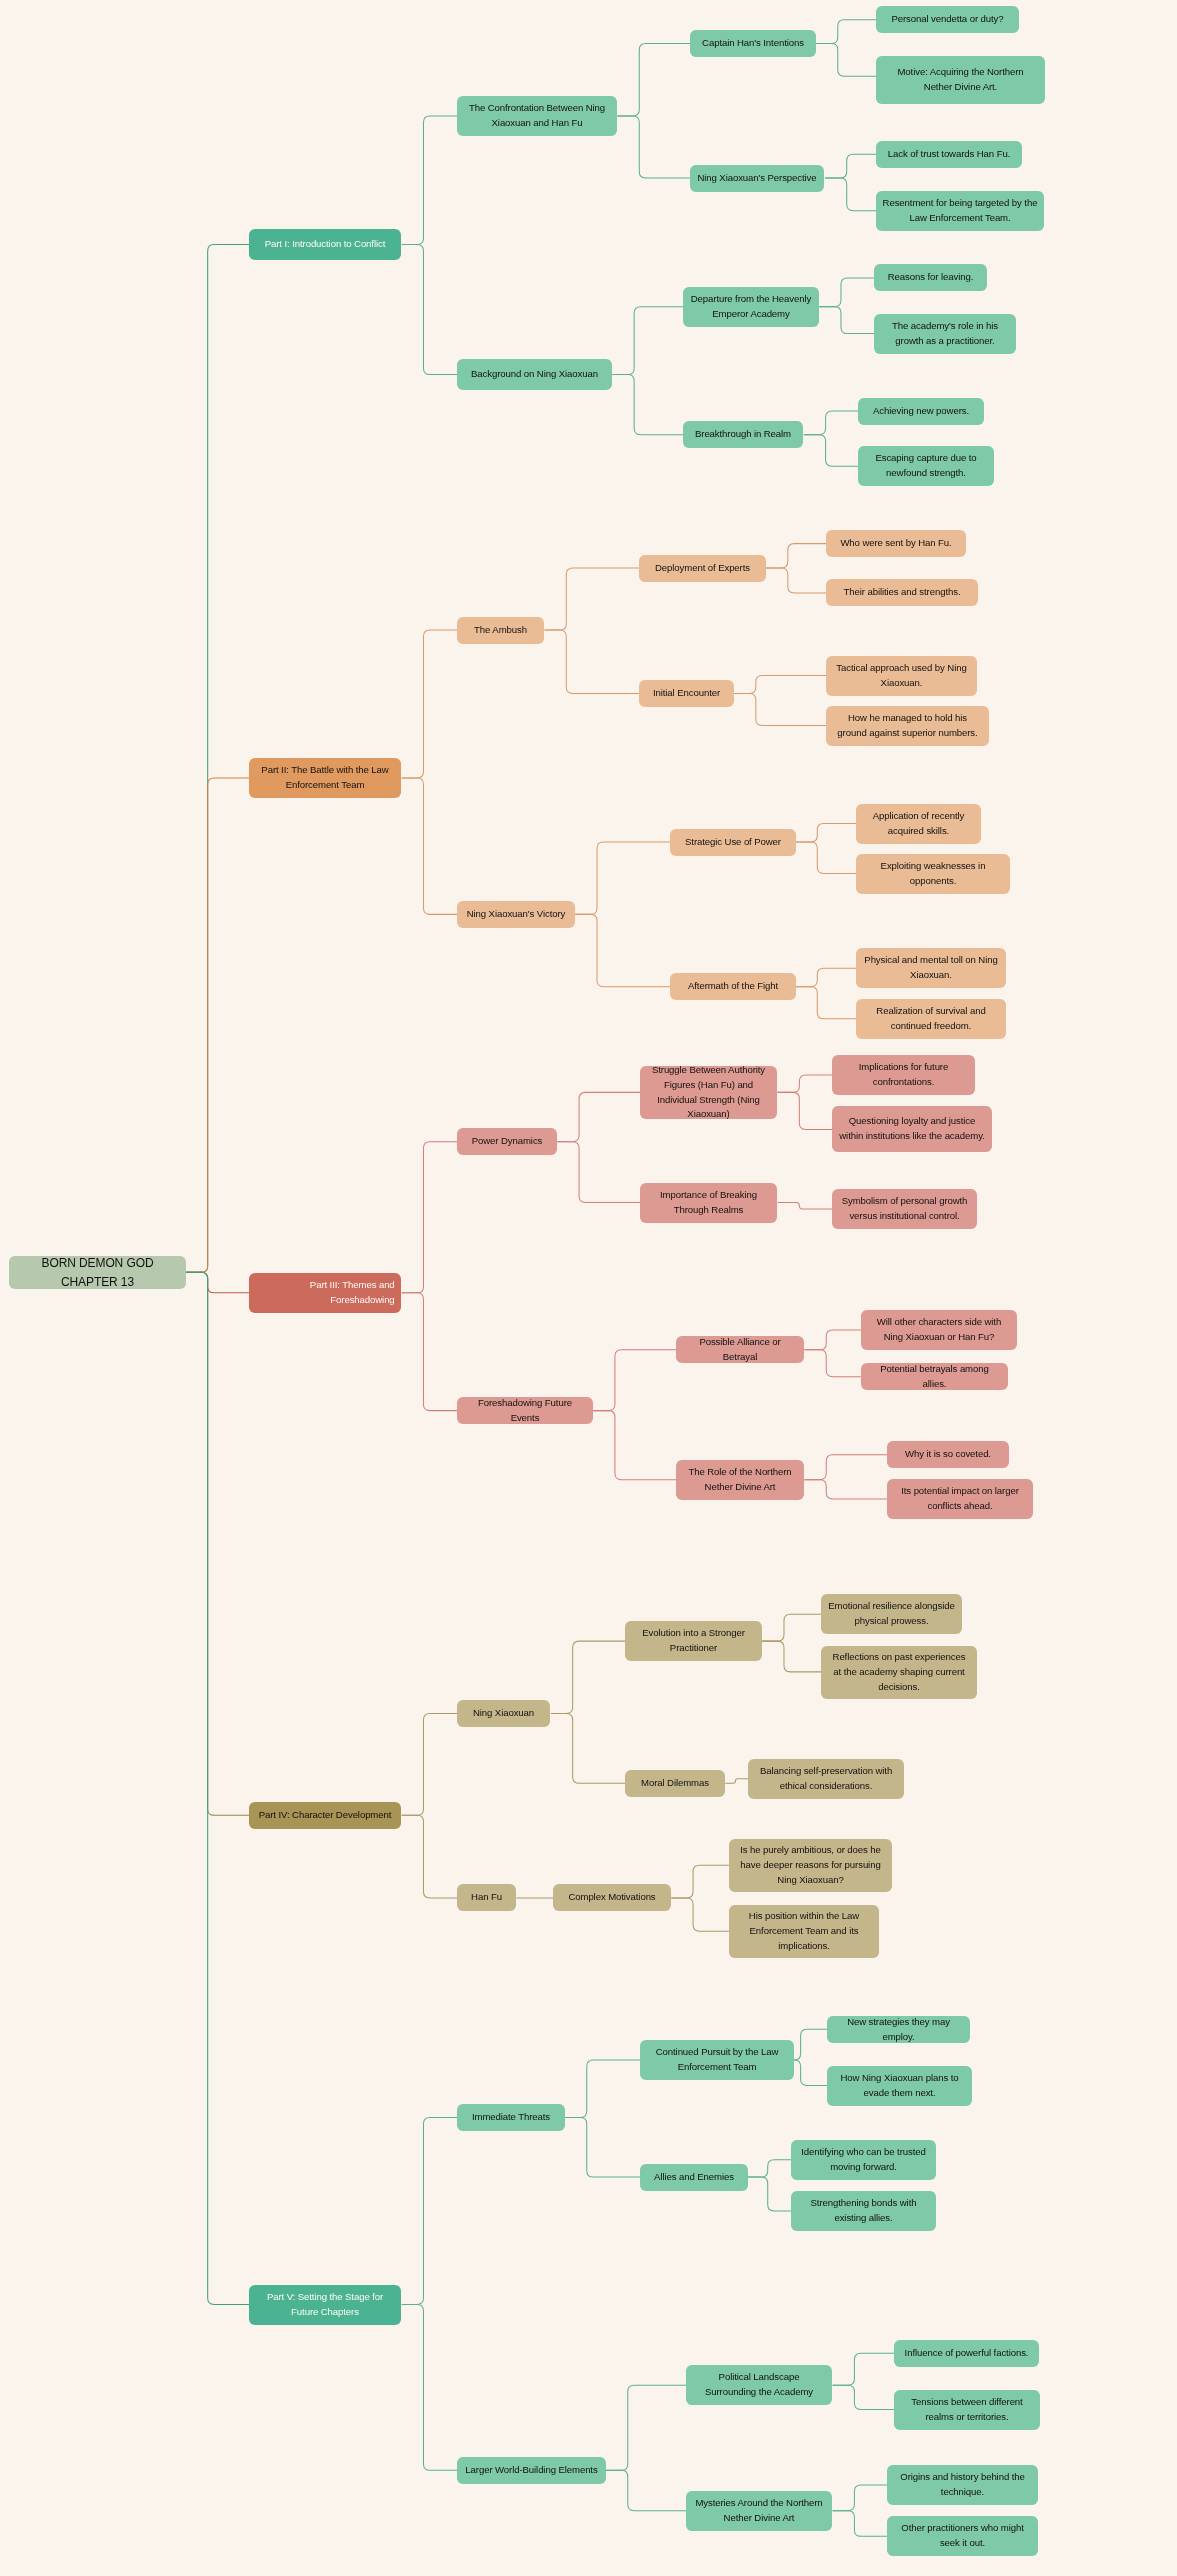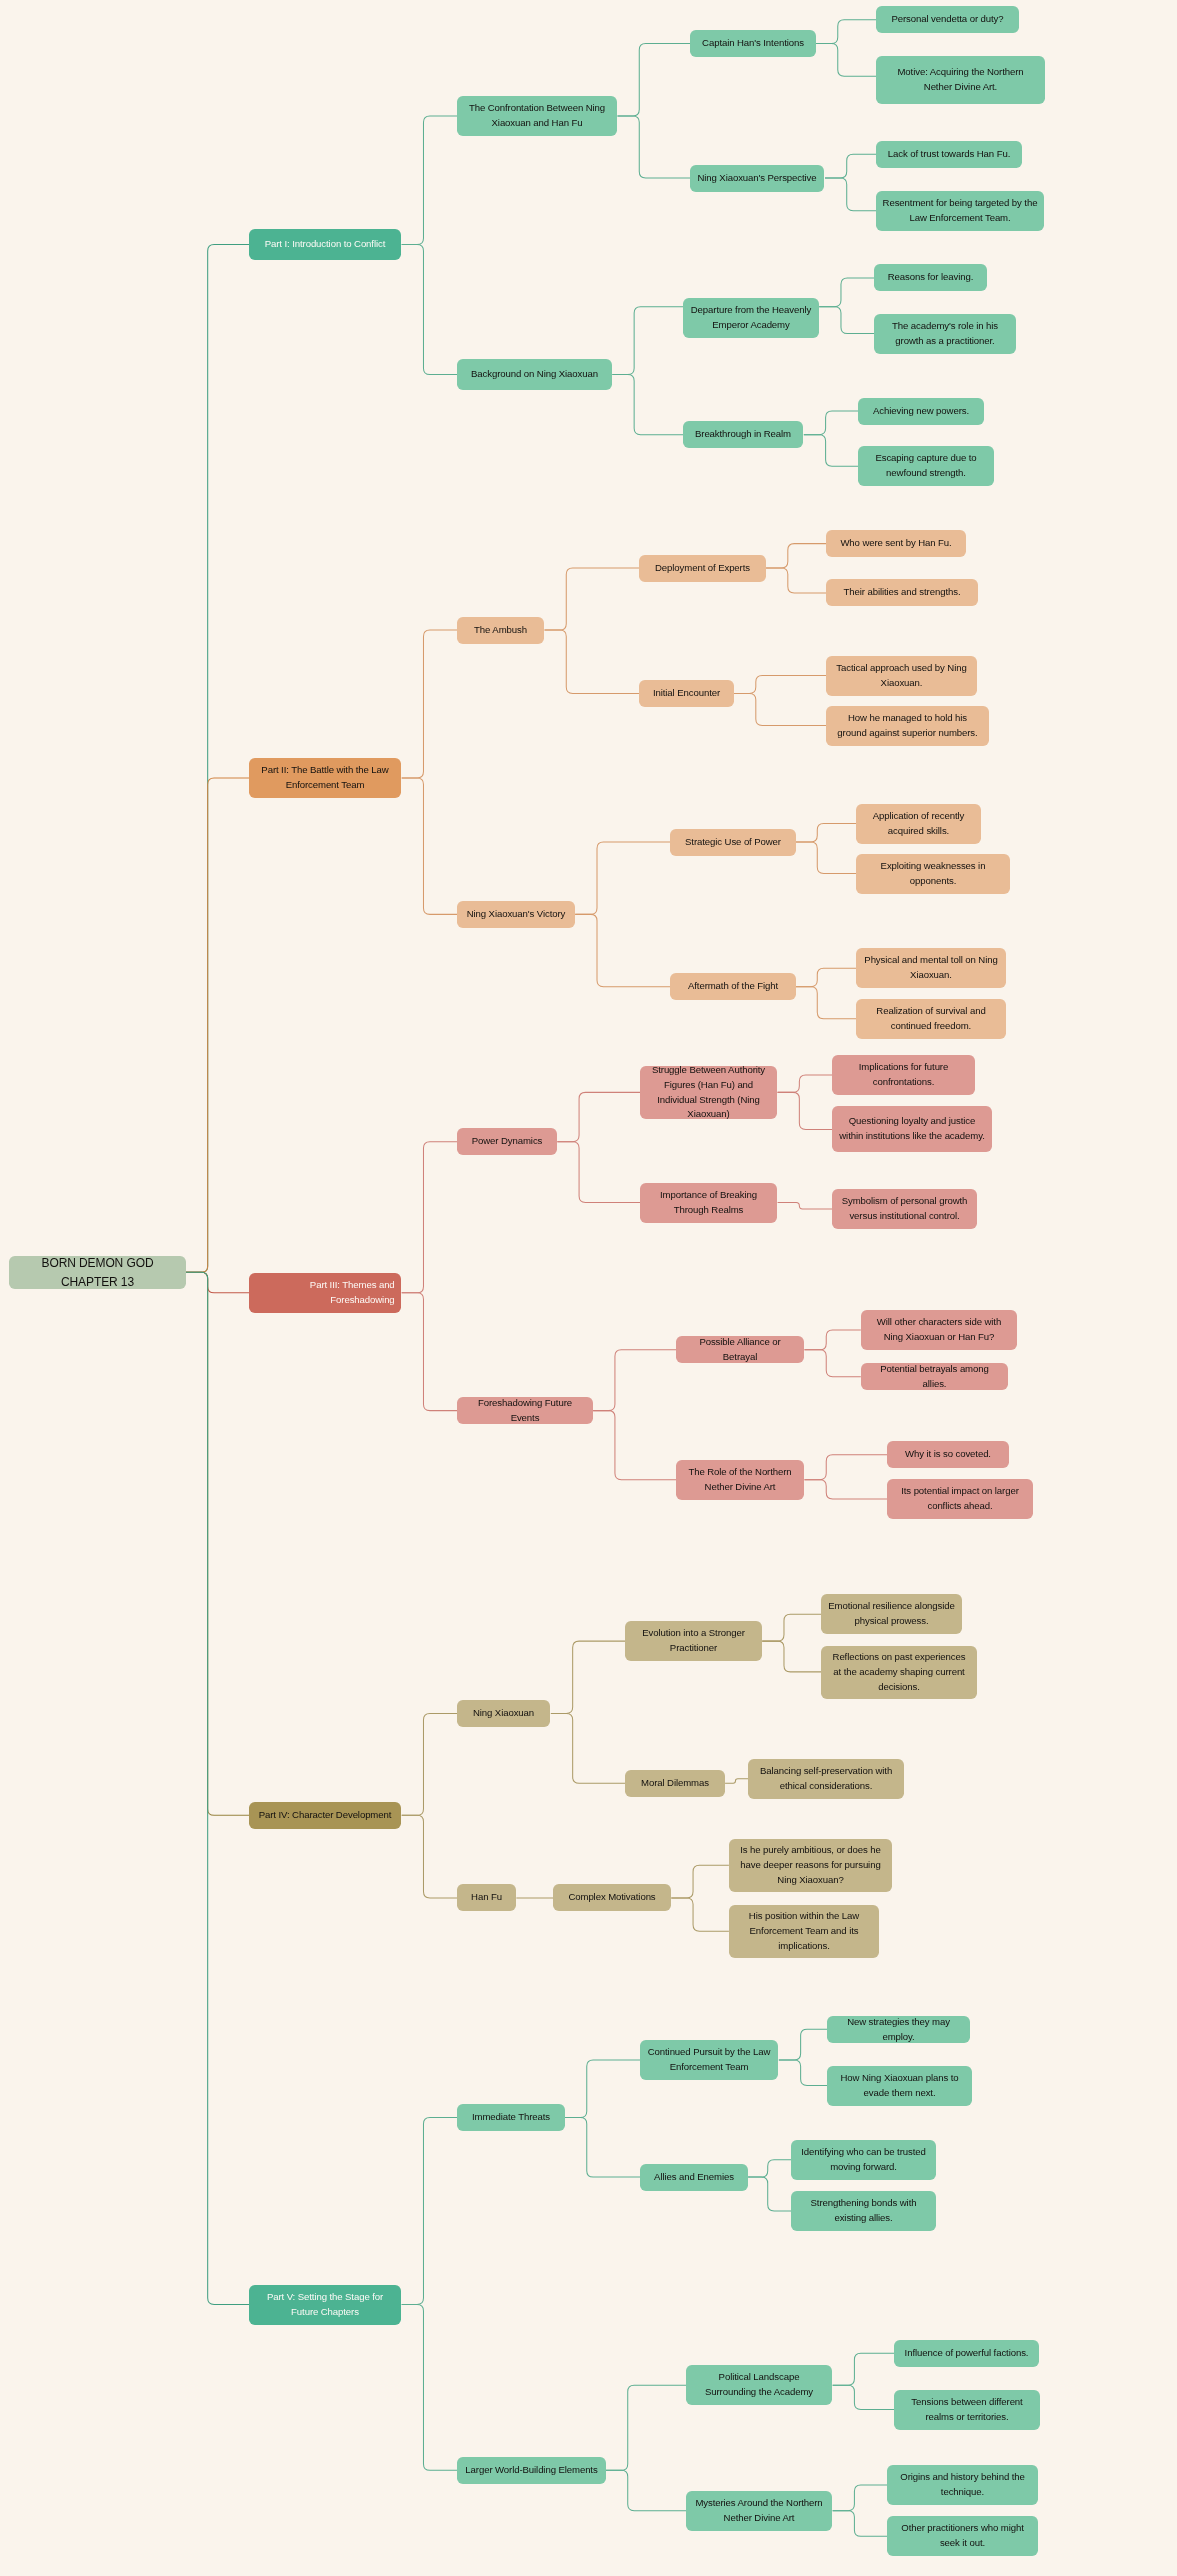--- a/index.html
+++ b/index.html
@@ -133,21 +133,21 @@
       <div class="node root" style="left: 9px; top: 1256px; width: 177px; height: 33px;">BORN DEMON GOD CHAPTER 13</div>
       <div class="node g-lvl1 lvl1" style="left: 249px; top: 229px; width: 152px; height: 31px;">Part I: Introduction to Conflict</div>
       <div class="node green" style="left: 457px; top: 96px; width: 160px; height: 40px;">The Confrontation Between Ning Xiaoxuan and Han Fu</div>
       <div class="node green" style="left: 690px; top: 30px; width: 126px; height: 27px;">Captain Han's Intentions</div>
       <div class="node green" style="left: 876px; top: 6.4px; width: 143px; height: 27px;">Personal vendetta or duty?</div>
       <div class="node green" style="left: 876px; top: 56px; width: 169px; height: 48px;">Motive: Acquiring the Northern Nether Divine Art.</div>
       <div class="node green" style="left: 690px; top: 165px; width: 134px; height: 27px;">Ning Xiaoxuan's Perspective</div>
       <div class="node green" style="left: 876px; top: 141px; width: 146px; height: 27px;">Lack of trust towards Han Fu.</div>
       <div class="node green" style="left: 876px; top: 191px; width: 168px; height: 40px;">Resentment for being targeted by the Law Enforcement Team.</div>
       <div class="node green" style="left: 457px; top: 359px; width: 155px; height: 31px;">Background on Ning Xiaoxuan</div>
-      <div class="node green" style="left: 683px; top: 298px; width: 136px; height: 40px;">Departure from the Heavenly Emperor Academy</div>
+      <div class="node green" style="left: 683px; top: 287px; width: 136px; height: 40px;">Departure from the Heavenly Emperor Academy</div>
       <div class="node green" style="left: 874px; top: 264px; width: 113px; height: 27px;">Reasons for leaving.</div>
       <div class="node green" style="left: 874px; top: 314px; width: 142px; height: 40px; border-radius: 6px;">The academy's role in his growth as a practitioner.</div>
       <div class="node green" style="left: 683px; top: 421px; width: 120px; height: 27px;">Breakthrough in Realm</div>
       <div class="node green" style="left: 858px; top: 398px; width: 126px; height: 27px;">Achieving new powers.</div>
       <div class="node green" style="left: 858px; top: 446px; width: 136px; height: 40px;">Escaping capture due to newfound strength.</div>
       <div class="node o-lvl1" style="left: 249px; top: 758px; width: 152px; height: 40px;">Part II: The Battle with the Law Enforcement Team</div>
       <div class="node peach" style="left: 457px; top: 617px; width: 87px; height: 27px;">The Ambush</div>
       <div class="node peach" style="left: 639px; top: 555px; width: 127px; height: 27px;">Deployment of Experts</div>
       <div class="node peach" style="left: 826px; top: 530px; width: 140px; height: 27px;">Who were sent by Han Fu.</div>
       <div class="node peach" style="left: 826px; top: 579px; width: 152px; height: 27px;">Their abilities and strengths.</div>
@@ -181,21 +181,21 @@
       <div class="node khaki" style="left: 821px; top: 1594px; width: 141px; height: 40px;">Emotional resilience alongside physical prowess.</div>
       <div class="node khaki" style="left: 821px; top: 1646px; width: 156px; height: 53px;">Reflections on past experiences at the academy shaping current decisions.</div>
       <div class="node khaki" style="left: 625px; top: 1770px; width: 100px; height: 27px;">Moral Dilemmas</div>
       <div class="node khaki" style="left: 748px; top: 1759px; width: 156px; height: 40px;">Balancing self-preservation with ethical considerations.</div>
       <div class="node khaki" style="left: 457px; top: 1884px; width: 59px; height: 27px;">Han Fu</div>
       <div class="node khaki" style="left: 553px; top: 1884px; width: 118px; height: 27px;">Complex Motivations</div>
       <div class="node khaki" style="left: 729px; top: 1839px; width: 163px; height: 53px;">Is he purely ambitious, or does he have deeper reasons for pursuing Ning Xiaoxuan?</div>
       <div class="node khaki" style="left: 729px; top: 1905px; width: 150px; height: 53px;">His position within the Law Enforcement Team and its implications.</div>
       <div class="node g-lvl1 lvl1" style="left: 249px; top: 2285px; width: 152px; height: 40px;">Part V: Setting the Stage for Future Chapters</div>
       <div class="node green" style="left: 457px; top: 2104px; width: 108px; height: 27px;">Immediate Threats</div>
-      <div class="node green" style="left: 640px; top: 2040px; width: 138px; height: 40px;">Continued Pursuit by the Law Enforcement Team</div>
+      <div class="node green" style="left: 640px; top: 2040px; width: 154px; height: 40px;">Continued Pursuit by the Law Enforcement Team</div>
       <div class="node green" style="left: 827px; top: 2016px; width: 143px; height: 27px;">New strategies they may employ.</div>
       <div class="node green" style="left: 827px; top: 2066px; width: 145px; height: 40px;">How Ning Xiaoxuan plans to evade them next.</div>
       <div class="node green" style="left: 640px; top: 2164px; width: 108px; height: 27px;">Allies and Enemies</div>
       <div class="node green" style="left: 791px; top: 2140px; width: 145px; height: 40px;">Identifying who can be trusted moving forward.</div>
       <div class="node green" style="left: 791px; top: 2191px; width: 145px; height: 40px;">Strengthening bonds with existing allies.</div>
       <div class="node green" style="left: 457px; top: 2457px; width: 149px; height: 27px;">Larger World-Building Elements</div>
       <div class="node green" style="left: 686px; top: 2365px; width: 146px; height: 40px;">Political Landscape Surrounding the Academy</div>
       <div class="node green" style="left: 894px; top: 2340px; width: 145px; height: 27px;">Influence of powerful factions.</div>
       <div class="node green" style="left: 894px; top: 2390px; width: 146px; height: 40px;">Tensions between different realms or territories.</div>
       <div class="node green" style="left: 686px; top: 2491px; width: 146px; height: 40px;">Mysteries Around the Northern Nether Divine Art</div>

